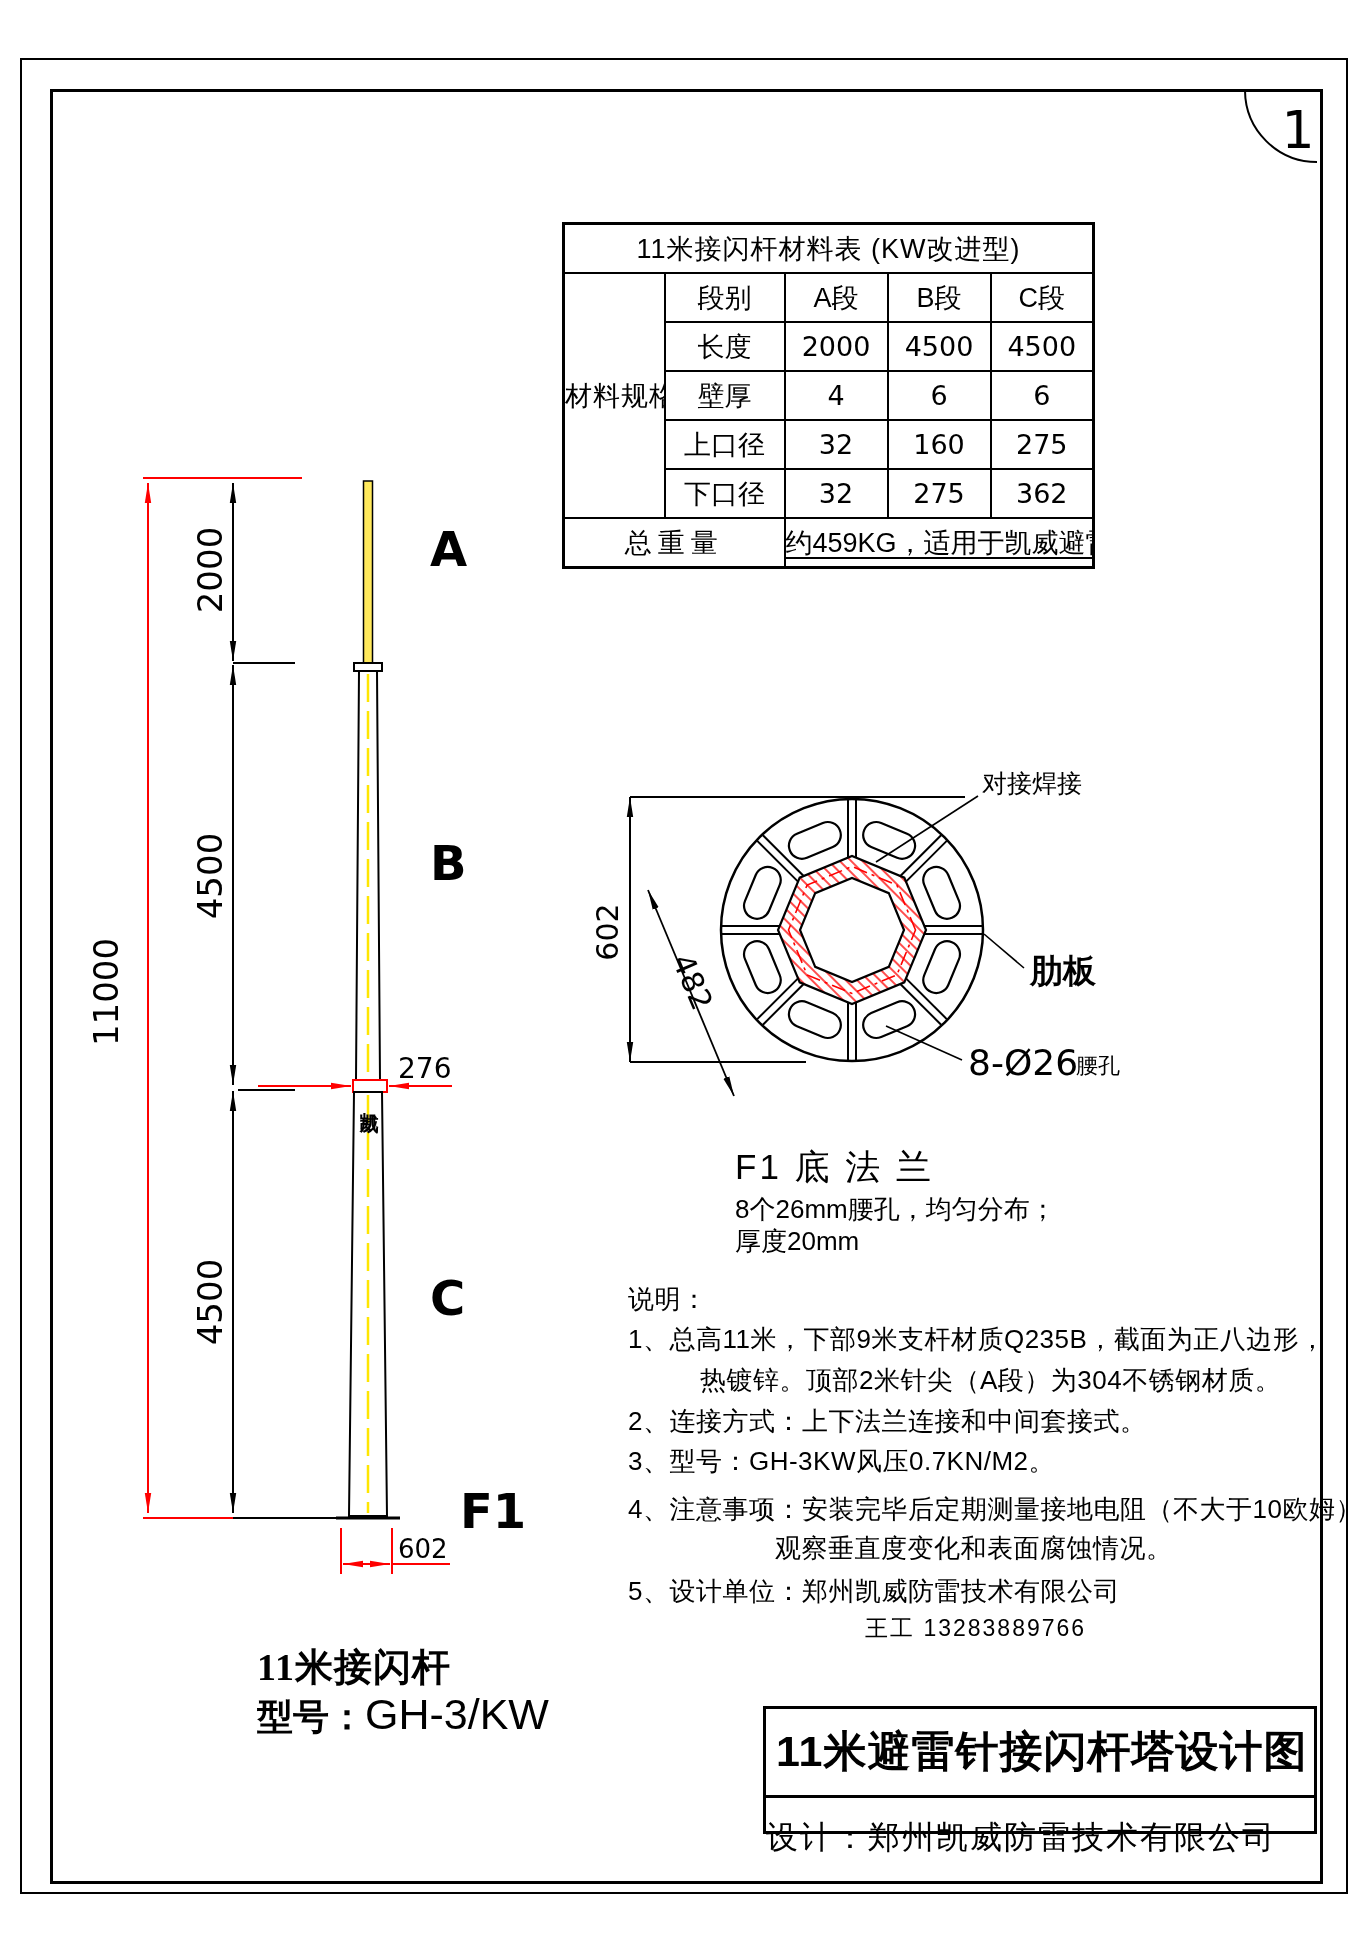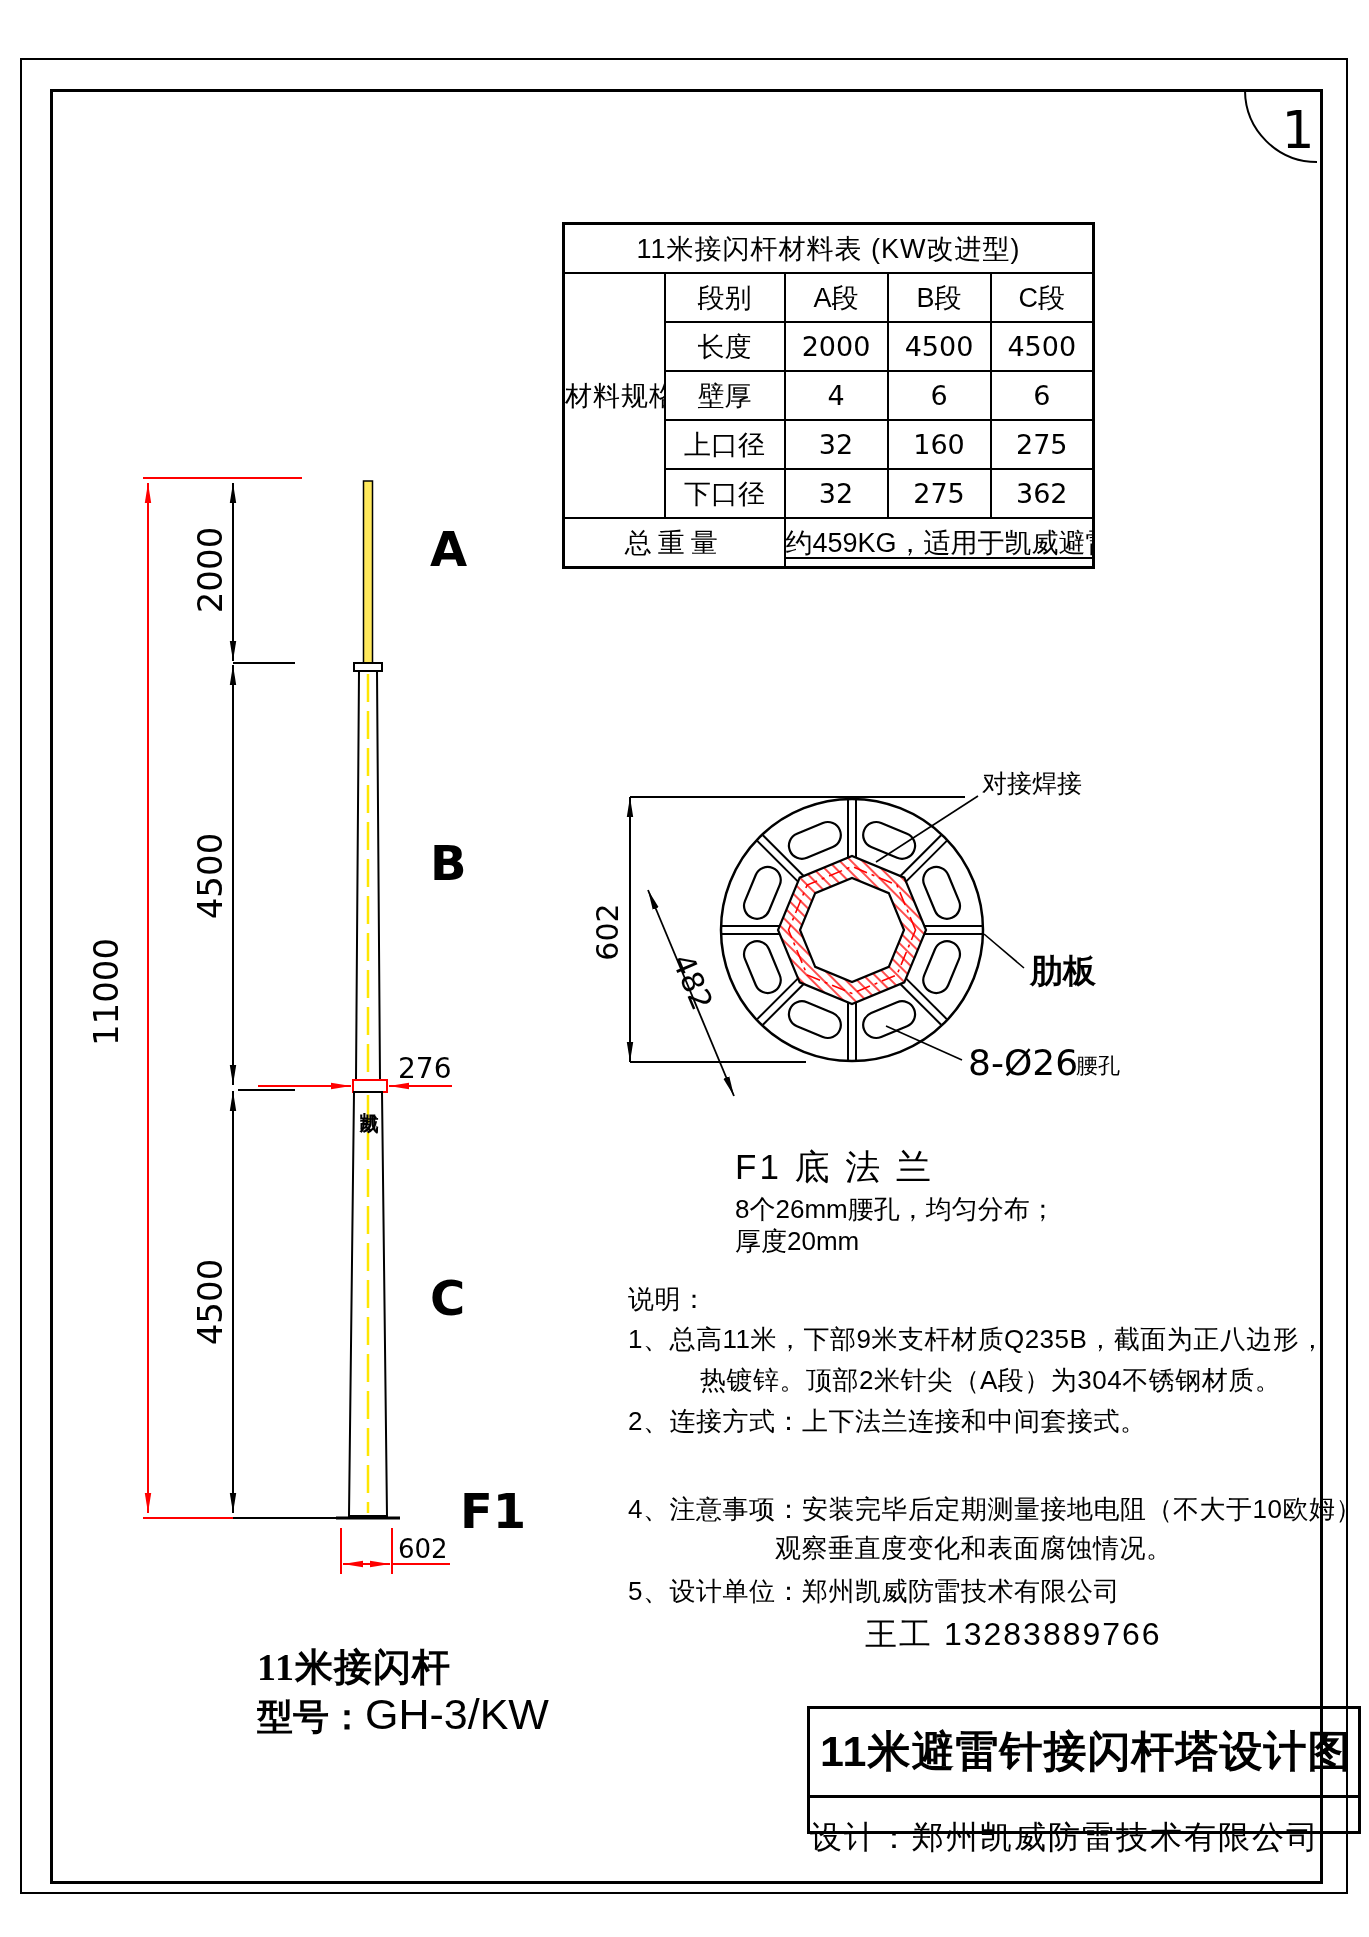--- a/index.html
+++ b/index.html
@@ -31,33 +31,33 @@
   
   .note{font-size:26px;font-weight:400;white-space:nowrap;letter-spacing:0.5px;}
   .n-head{left:628px;top:1282px;}
   .n-l0{left:628px;top:1322px;}
   .n-l1{left:700px;top:1363px;}
   .n-l2{left:628px;top:1404px;}
   .n-l3{left:628px;top:1444px;}
   .n-l4{left:628px;top:1492px;}
   .n-l5{left:775px;top:1531px;}
   .n-l6{left:628px;top:1574px;}
-  .n-l7{left:865px;top:1613px;font-size:32px;letter-spacing:2px;}
+  .n-l7{left:865px;top:1613px;font-size:23px;letter-spacing:2px;}
   
   .pole-caption1{left:257px;top:1642px;font-family:"Liberation Serif",serif;
                  font-size:38px;font-weight:700;letter-spacing:1px;}
   .pole-caption2{left:257px;top:1690px;font-family:"Liberation Serif",serif;
                  font-size:36px;font-weight:700;}
   .pole-caption2 .model{font-family:"Liberation Sans",sans-serif;font-weight:400;font-size:43px;}
   .brand{left:355px;top:1096px;width:28px;height:52px;writing-mode:vertical-rl;
          text-orientation:upright;font-family:"Liberation Serif",serif;font-size:19px;
          font-weight:700;letter-spacing:2px;line-height:28px;}
   
   .title-block{left:763px;top:1706px;width:554px;height:128px;border:3px solid #000;
-               box-sizing:border-box;margin-left:44px;}
+               box-sizing:border-box;}
   .tb-row1{height:89px;border-bottom:3px solid #000;box-sizing:border-box;display:flex;
            align-items:center;padding-left:10px;font-size:43px;font-weight:700;
            letter-spacing:1px;white-space:nowrap;}
   .tb-row2{height:80px;display:flex;align-items:center;font-size:32px;
            font-weight:500;letter-spacing:2px;white-space:nowrap;}
 </style>
 </head>
 <body>
 
 <div class="page">
@@ -269,20 +269,21 @@
     </table>
 
   <div class="abs f1-caption">F1 底 法 兰</div>
   <div class="abs f1-note1">8个26mm腰孔，均匀分布；</div>
   <div class="abs f1-note2">厚度20mm</div>
 
   <div class="abs note n-head">说明：</div>
   <div class="abs note n-l0">1、总高11米，下部9米支杆材质Q235B，截面为正八边形，</div>
   <div class="abs note n-l1">热镀锌。顶部2米针尖（A段）为304不锈钢材质。</div>
   <div class="abs note n-l2">2、连接方式：上下法兰连接和中间套接式。</div>
+  <div class="abs note n-l3">3、型号：GH-3KW风压0.7KN/M2。</div>
   <div class="abs note n-l4">4、注意事项：安装完毕后定期测量接地电阻（不大于10欧姆），</div>
   <div class="abs note n-l5">观察垂直度变化和表面腐蚀情况。</div>
   <div class="abs note n-l6">5、设计单位：郑州凯威防雷技术有限公司</div>
   <div class="abs note n-l7">王工 13283889766</div>
 
   <div class="abs pole-caption1">11米接闪杆</div>
   <div class="abs pole-caption2">
     <span>型号：</span><span class="model">GH-3/KW</span>
   </div>
 

